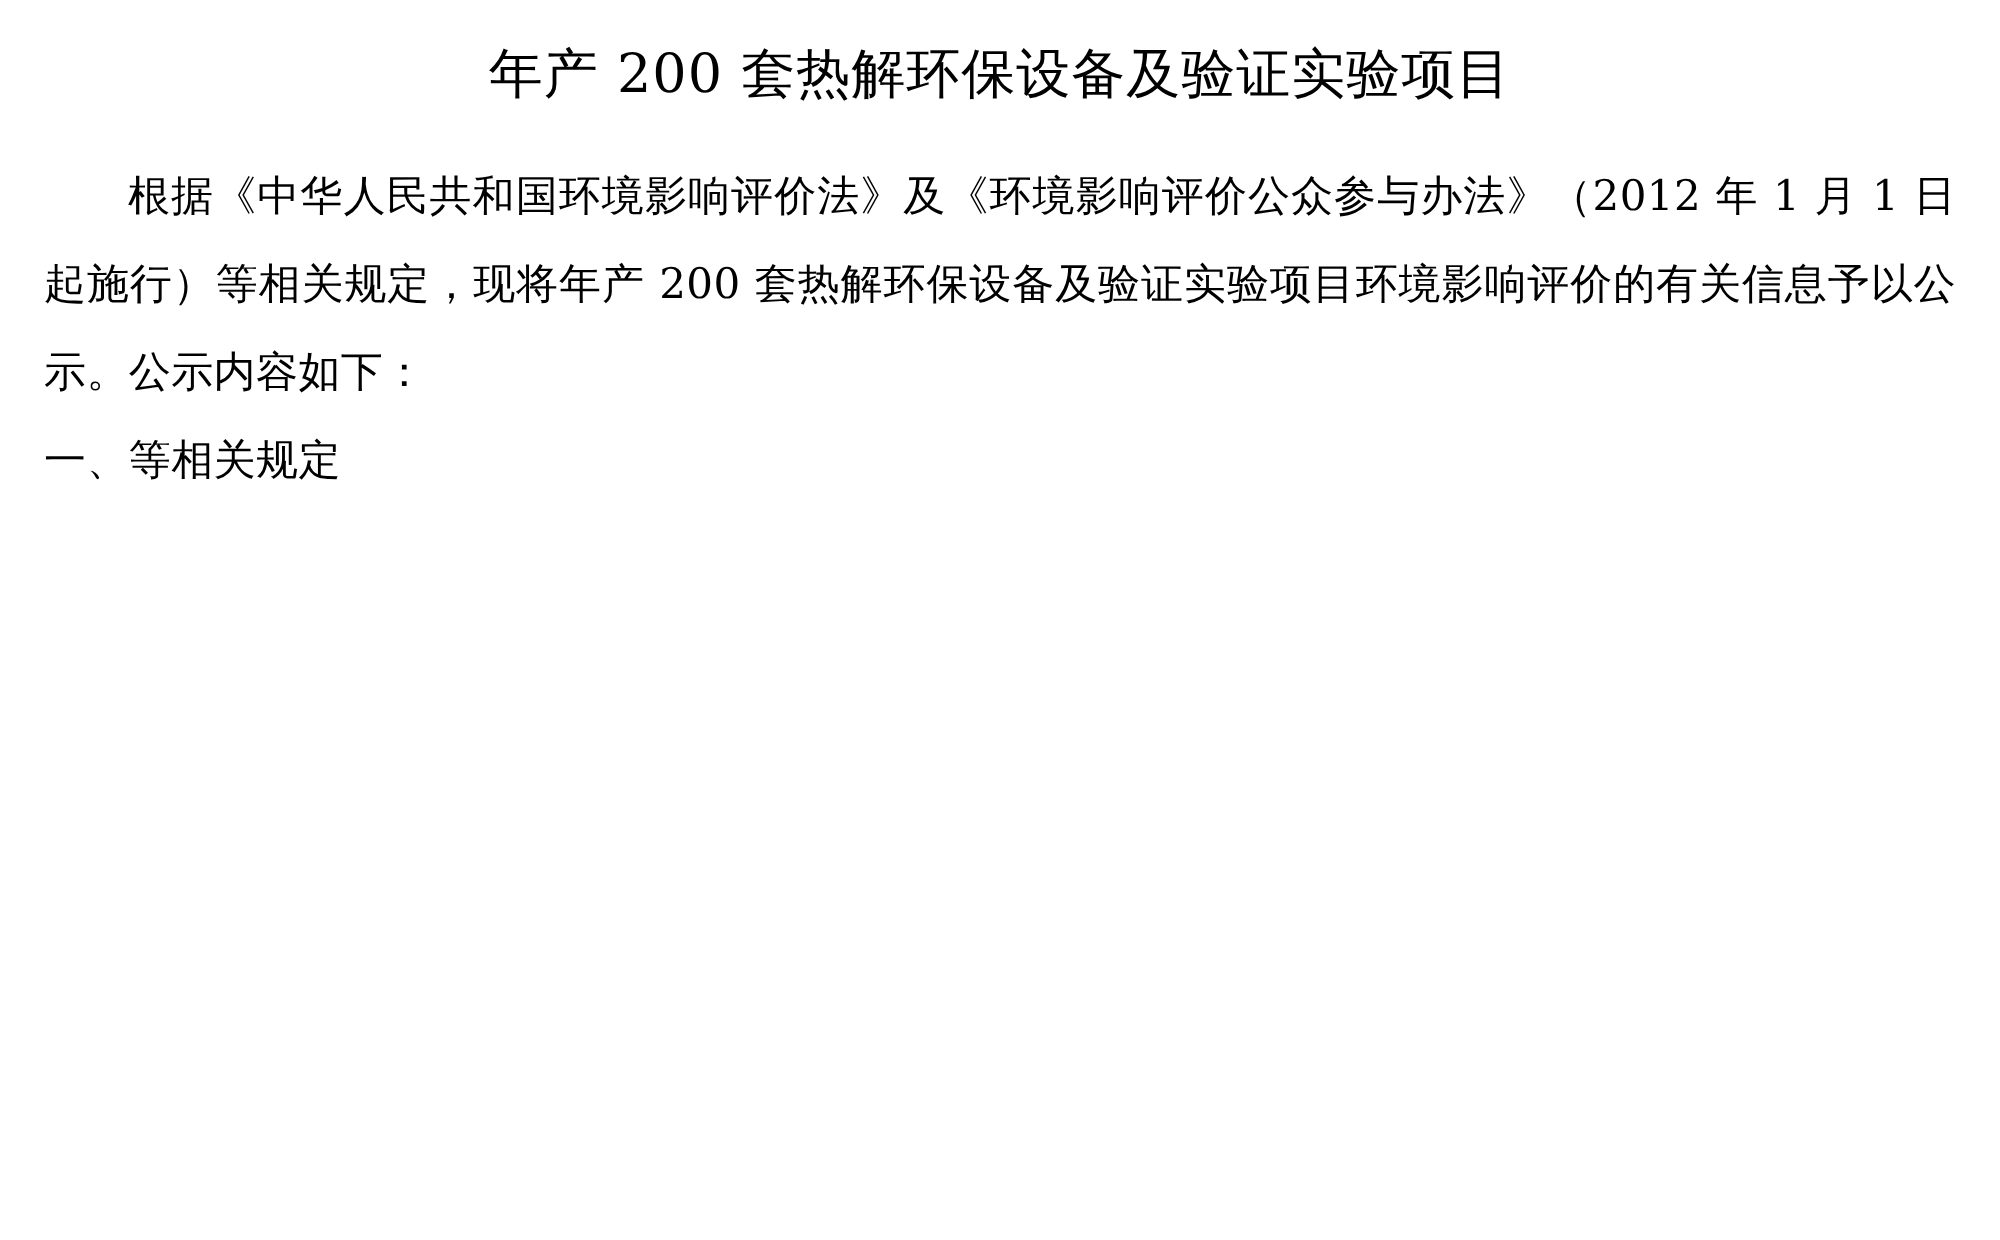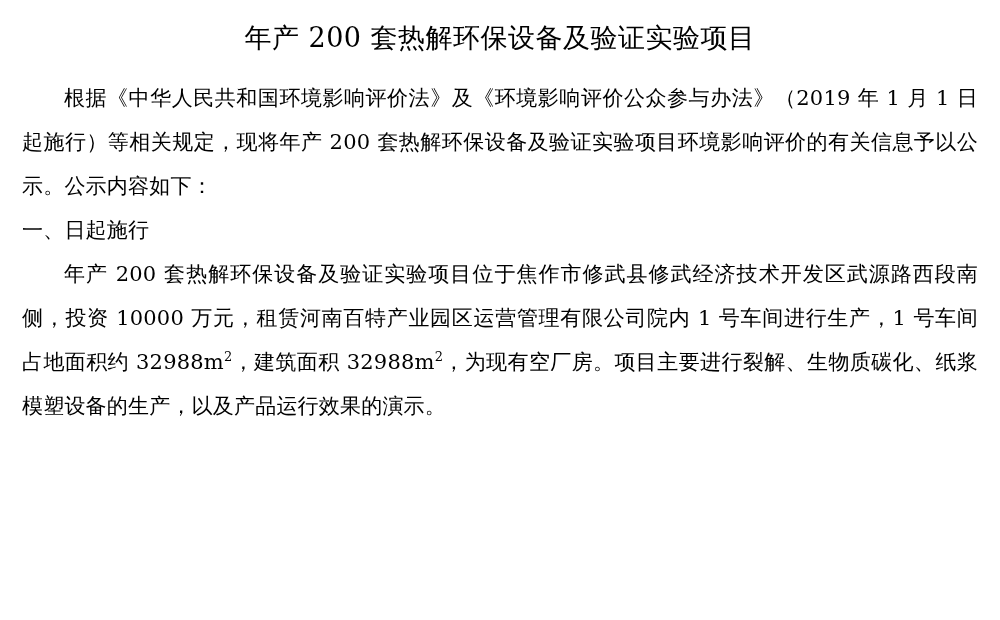--- a/index.html
+++ b/index.html
@@ -61,21 +61,20 @@
 <body>
 
 <div class="page">
 
   <div class="doc-title">
     <span class="line">年产 200 套热解环保设备及验证实验项目</span>
   </div>
 
   <div class="body-block">
 
-    <p class="para indent">根据《中华人民共和国环境影响评价法》及《环境影响评价公众参与办法》（2019 年 1 月 1 日起施行）等相关规定，现将年产 200 套热解环保设备及验证实验项目环境影响评价的有关信息予以公示。公示内容如下：</p>
+    <p class="para indent">根据《中华人民共和国环境影响评价法》及《环境影响评价公众参与办法》（2012 年 1 月 1 日起施行）等相关规定，现将年产 200 套热解环保设备及验证实验项目环境影响评价的有关信息予以公示。公示内容如下：</p>
 
-    <p class="para heading">一、日起施行</p>
+    <p class="para heading">一、等相关规定</p>
 
-    <p class="para indent"><span>年产 200 套热解环保设备及验证实验项目位于焦作市修武县修武经济技术开发区武源路西段南侧，投资 10000 万元，租赁河南百特产业园区运营管理有限公司院内 1 号车间进行生产，1 号车间占地面积约 32988m</span><sup>2</sup><span>，建筑面积 32988m</span><sup>2</sup><span>，为现有空厂房。项目主要进行裂解、生物质碳化、纸浆模塑设备的生产，以及产品运行效果的演示。</span></p>
 
   </div>
 
 </div>
 
 </body></html>

